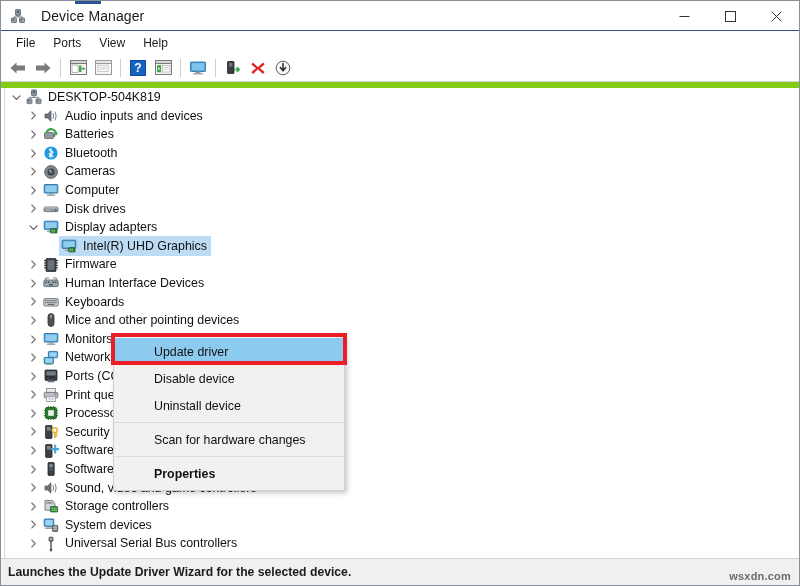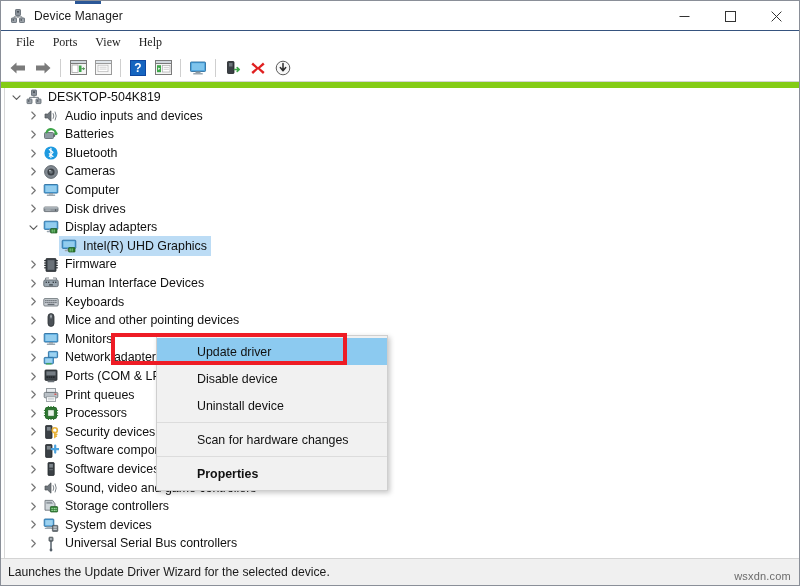--- a/index.html
+++ b/index.html
@@ -41,24 +41,25 @@
     align-items: center;
     padding-left: 9px;
     gap: 8px;
   }
   .titlebar-app-icon {
     width: 16px; height: 16px;
     position: relative;
     flex: none;
   }
   #title-text {
-    font-size: 12px;
+    font-size: 14px;
     color: #1b1b1b;
     letter-spacing: 0.1px;
     white-space: nowrap;
+    margin-left: 7px;
   }
   #win-controls {
     position: absolute;
     right: 0; top: 0;
     height: 30px;
     display: flex;
   }
   .win-btn {
     width: 46px;
     height: 30px;
@@ -90,21 +91,20 @@
     background: #ffffff;
     display: flex;
     align-items: center;
     padding-left: 6px;
   }
   .menu-item {
     font-size: 12px;
     color: #1b1b1b;
     padding: 3px 9px;
     white-space: nowrap;
-    font-family: Liberation Serif, serif;
   }
 
   
   #toolbar {
     height: 27px;
     min-height: 27px;
     background: #ffffff;
     display: flex;
     align-items: center;
     padding-left: 5px;
@@ -191,21 +191,20 @@
     position: absolute;
     left: 112px;
     top: 247px;
     width: 232px;
     background: #f1f1f1;
     border: 1px solid #cfcfcf;
     box-shadow: 2px 2px 5px rgba(0,0,0,0.22);
     padding: 2px 0 3px 0;
     box-sizing: border-box;
     z-index: 40;
-    margin-left: 43px;
   }
   .ctx-item {
     height: 27px;
     display: flex;
     align-items: center;
     padding-left: 40px;
     font-size: 12.4px;
     color: #111111;
     box-sizing: border-box;
   }
@@ -233,20 +232,21 @@
   
   #statusbar {
     height: 26px;
     min-height: 26px;
     background: #f0f0f0;
     border-top: 1px solid #d4d4d4;
     display: flex;
     align-items: center;
     padding-left: 7px;
     position: relative;
+    font-weight: bold;
   }
   #status-text {
     font-size: 12.2px;
     color: #1b1b1b;
   }
   #watermark {
     position: absolute;
     right: 8px;
     bottom: 3px;
     font-size: 11px;

